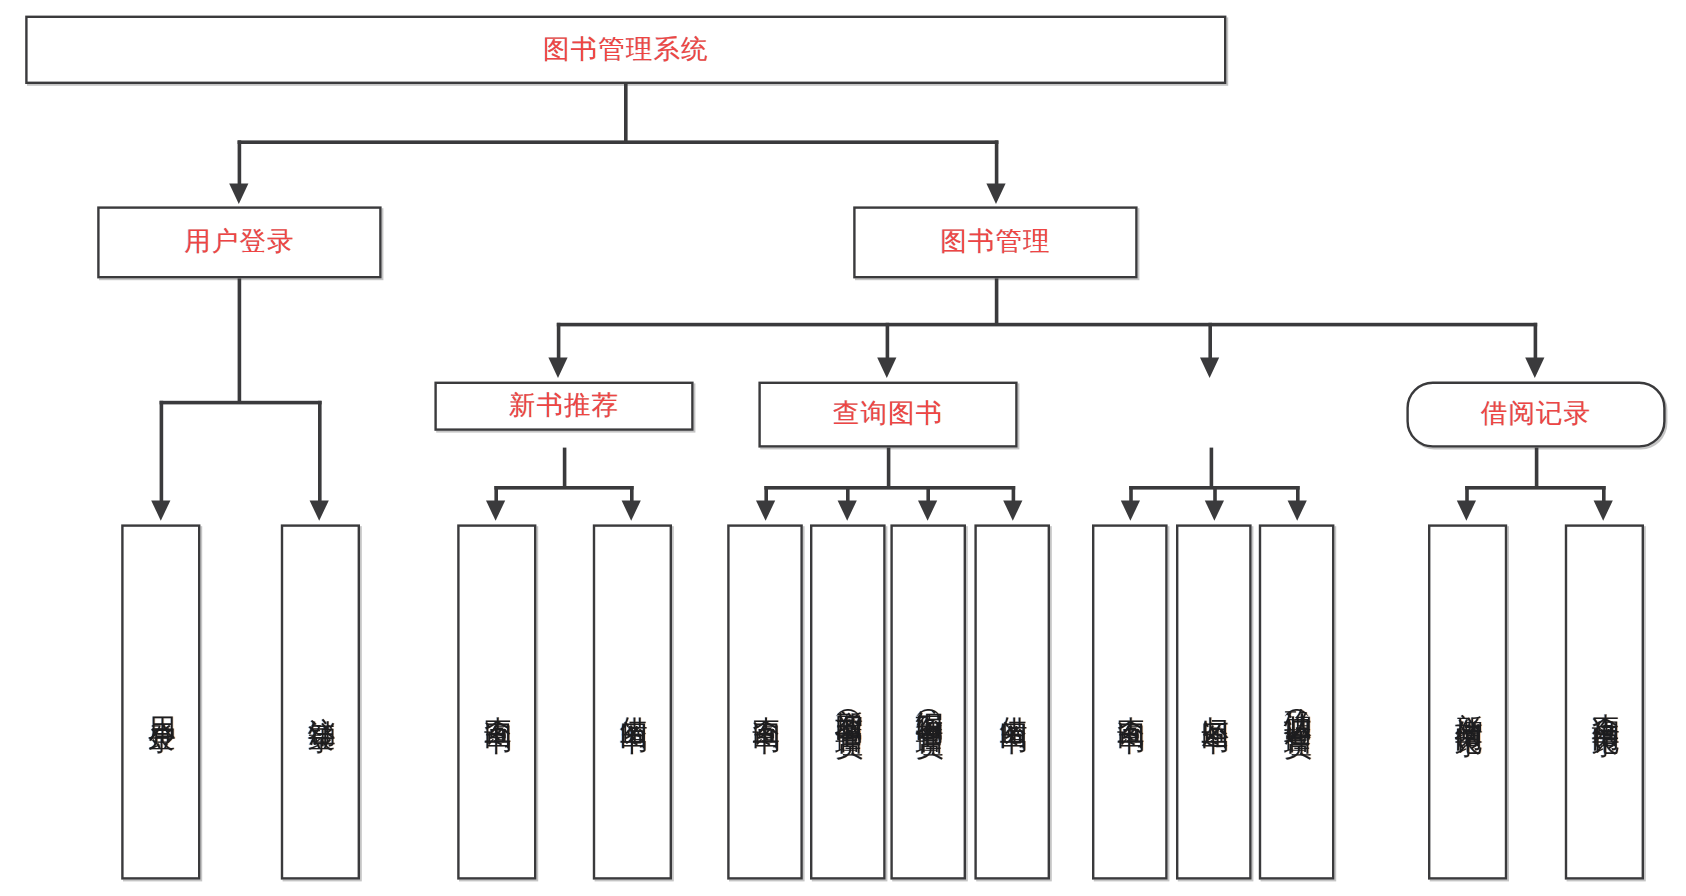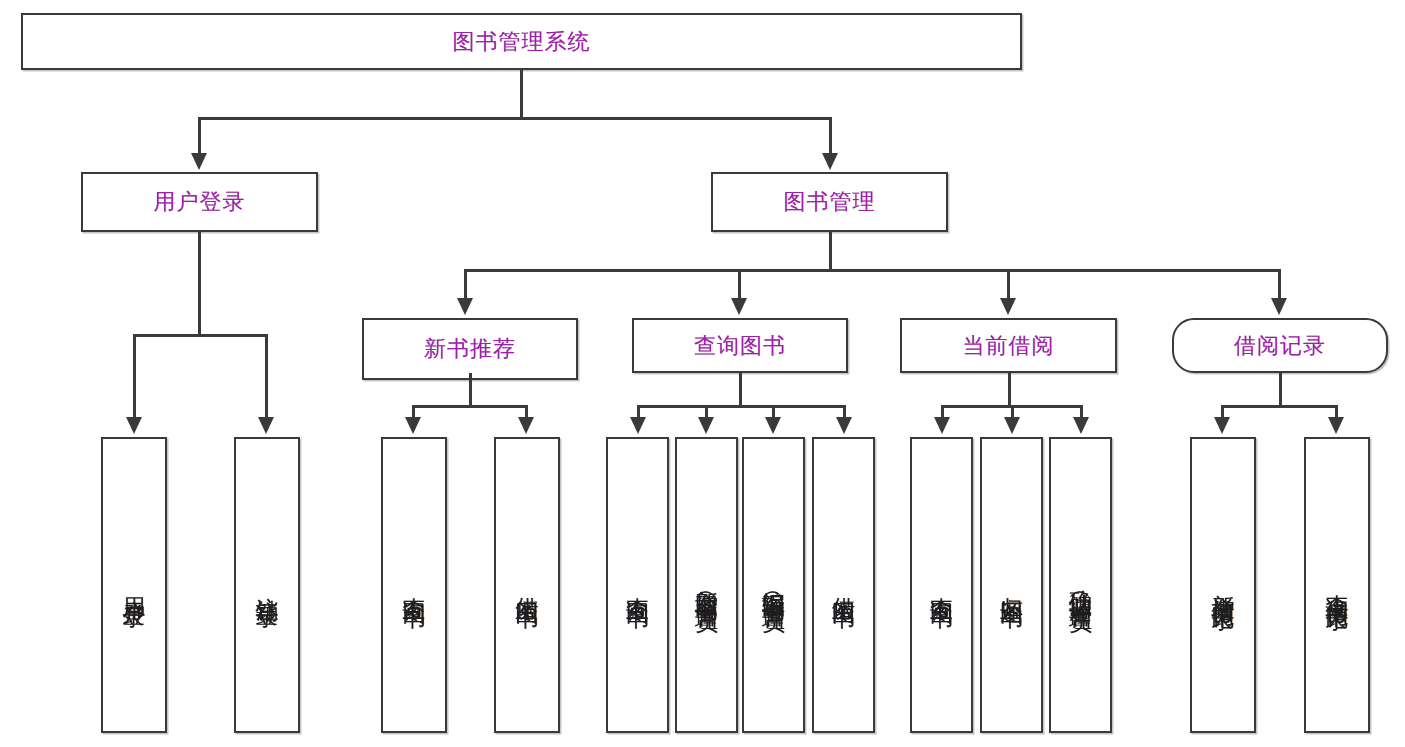--- a/index.html
+++ b/index.html
@@ -19,21 +19,21 @@
     position:absolute;
     box-sizing:border-box;
     background:#ffffff;
     border:2.5px solid #3a3a3c;
     display:flex;
     align-items:center;
     justify-content:center;
     box-shadow:1.5px 1.5px 0 rgba(150,150,150,.55);
   }
   .node .label{
-    color:#a21caf;
+    color:#ef4444;
     font-size:22px;
     line-height:1.15;
     letter-spacing:1px;
     white-space:nowrap;
     text-shadow:0.5px 0 0 rgba(200,120,40,.30), -0.5px 0 0 rgba(70,130,200,.30);
   }
   
   .leaf{
     position:absolute;
     box-sizing:border-box;
@@ -114,28 +114,25 @@
 
   <div class="vline" style="left:464px;top:269px;width:3px;height:31px;"></div>
   <div class="arrow" style="left:457px;top:298px;"></div>
   <div class="vline" style="left:738px;top:269px;width:3px;height:31px;"></div>
   <div class="arrow" style="left:731px;top:298px;"></div>
   <div class="vline" style="left:1007px;top:269px;width:3px;height:31px;"></div>
   <div class="arrow" style="left:1000px;top:298px;"></div>
   <div class="vline" style="left:1278px;top:269px;width:3px;height:31px;"></div>
   <div class="arrow" style="left:1271px;top:298px;"></div>
 
-  <div class="node" style="left:362px;top:318px;width:216px;height:62px;">
+  <div class="node" style="left:362px;top:318px;width:216px;height:41px;">
     <span class="label">新书推荐</span>
   </div>
   <div class="node" style="left:632px;top:318px;width:216px;height:55px;">
     <span class="label">查询图书</span>
-  </div>
-  <div class="node" style="left:900px;top:318px;width:217px;height:55px;">
-    <span class="label">当前借阅</span>
   </div>
   <div class="node" style="left:1172px;top:318px;width:216px;height:55px;border-radius:22px;">
     <span class="label">借阅记录</span>
   </div>
 
   <div class="vline" style="left:469px;top:373px;width:3px;height:33px;"></div>
   <div class="hline" style="left:412px;top:405px;width:116px;height:3px;"></div>
   <div class="vline" style="left:412px;top:405px;width:3px;height:14px;"></div>
   <div class="arrow" style="left:405px;top:417px;"></div>
   <div class="vline" style="left:525px;top:405px;width:3px;height:14px;"></div>

